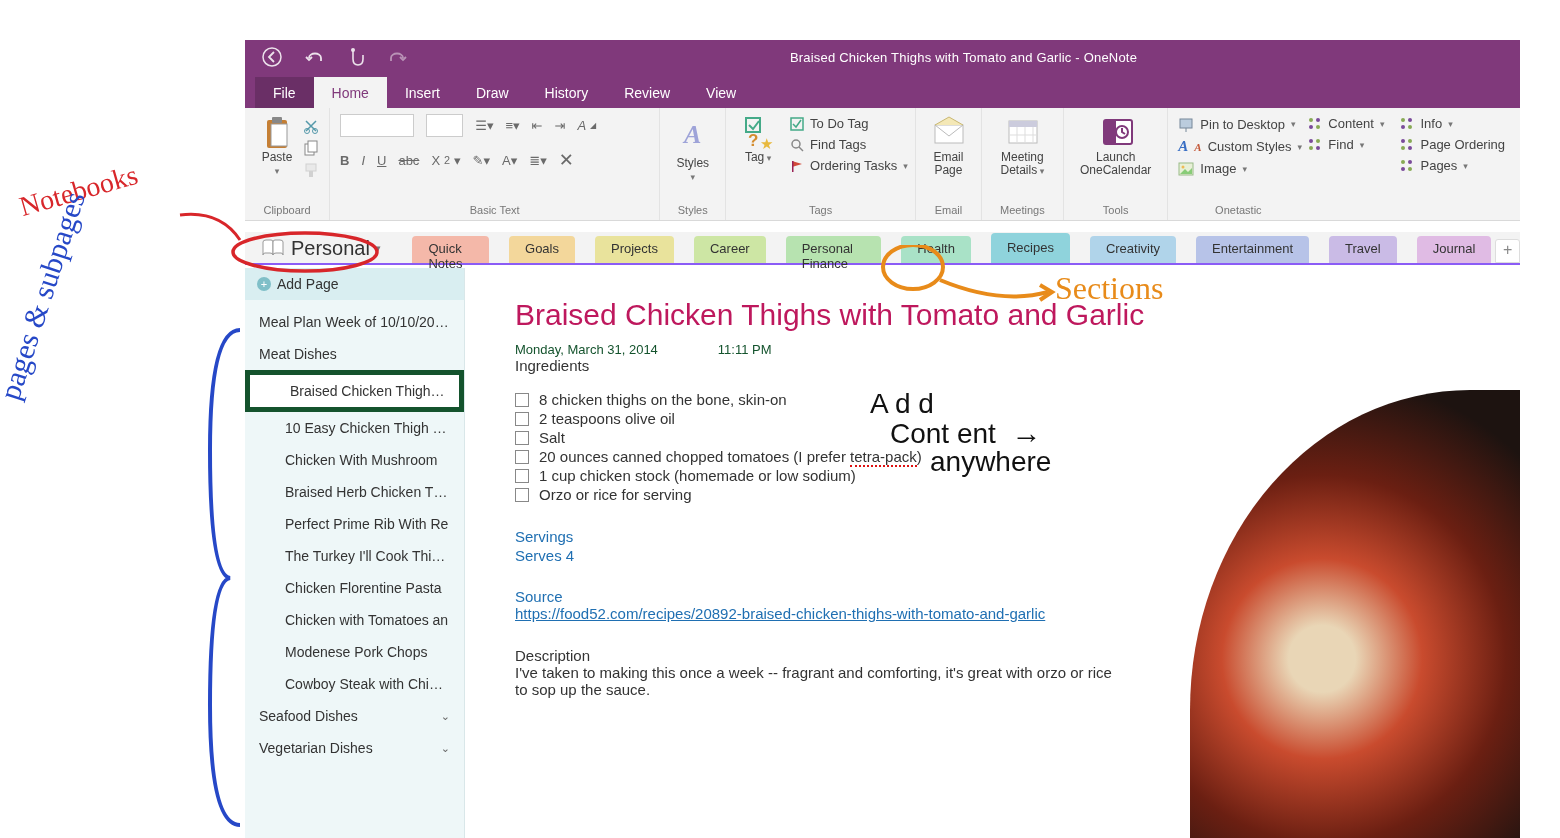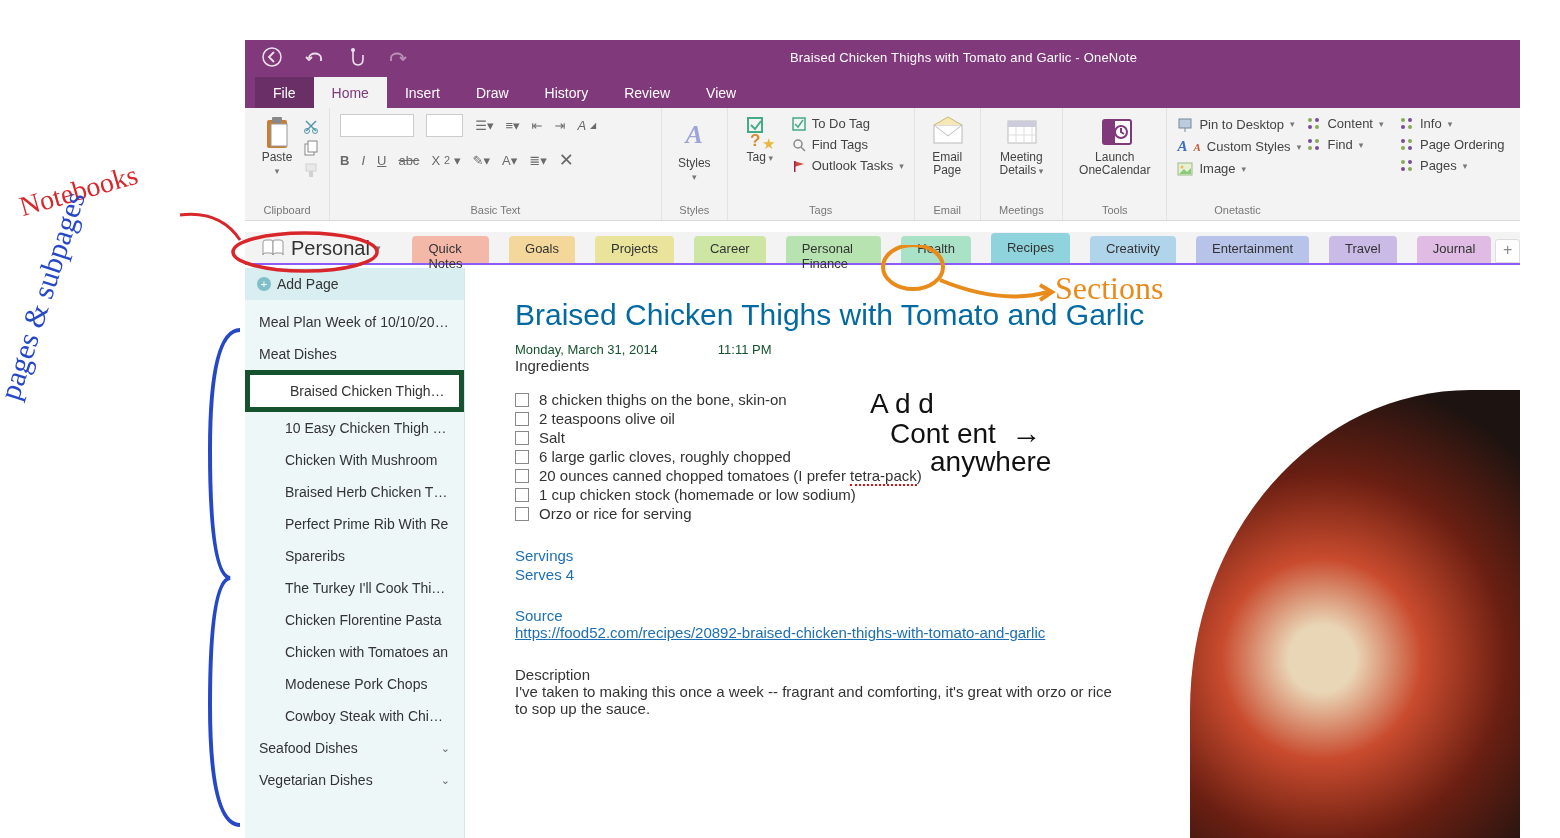--- a/index.html
+++ b/index.html
@@ -63,21 +63,21 @@
 .pg.sub { padding-left: 40px; }
 .pg.selected { background: #fff; border: 5px solid #14532d; }
 .pg.hdr { display: flex; justify-content: space-between; align-items: center; }
 .chev { font-size: 11px; color: #666; }
 
 
 .note {
   position: absolute; left: 465px; top: 268px; right: 40px; bottom: 0;
   background: #fff; padding: 30px 50px 0 50px; overflow: hidden;
 }
-.note h1 { font-size: 30px; font-weight: 400; color: #0369a1; font-family: "Segoe UI Light", "Segoe UI", Arial; }
+.note h1 { font-size: 30px; font-weight: 400; color: #be185d; font-family: "Segoe UI Light", "Segoe UI", Arial; }
 .dtrow { margin-top: 10px; font-size: 13px; color: #14532d; display: flex; gap: 60px; }
 .sect-h { font-size: 15px; color: #333; }
 .ingr { margin-top: 16px; }
 .ingr .row { display: flex; align-items: center; gap: 10px; font-size: 15px; color: #333; padding: 1px 0; }
 .ingr .cb { width: 14px; height: 14px; border: 1px solid #888; display: inline-block; }
 .bluelbl { margin-top: 24px; font-size: 15px; color: #1f6fb2; }
 .srclink { color: #1f6fb2; text-decoration: underline; font-size: 15px; cursor: pointer; }
 .desc { margin-top: 24px; font-size: 15px; color: #333; max-width: 600px; }
 
 
@@ -241,21 +241,21 @@
               <circle cx="6" cy="6" r="4" fill="none" stroke="#888" stroke-width="1.5"></circle>
               <path d="M9 9 L13 13" stroke="#888" stroke-width="1.5"></path>
             </svg>
             <span>Find Tags</span>
           </div>
         <div class="list-item caret">
             <svg width="14" height="14">
               <path d="M2 2 L12 5 L2 8 Z" fill="#d24a3a"></path>
               <rect x="2" y="2" width="1.5" height="11" fill="#925"></rect>
             </svg>
-            <span>Outlook Tasks</span>
+            <span>Ordering Tasks</span>
           </div>
       </div>
     </div>
     <div class="group-lbl">Tags</div>
   </div>
 
   <div class="group" style="width:70px">
     <div class="big-btn">
       <span class="ico">
           <svg width="34" height="30">
@@ -421,21 +421,20 @@
     <span>Add Page</span>
   </div>
   <div class="pglist" id="pages-host">
       <div class="pg">Meal Plan Week of 10/10/2016</div>
       <div class="pg">Meat Dishes</div>
       <div class="pg sub selected">Braised Chicken Thighs wi</div>
       <div class="pg sub">10 Easy Chicken Thigh Re</div>
       <div class="pg sub">Chicken With Mushroom</div>
       <div class="pg sub">Braised Herb Chicken Thig</div>
       <div class="pg sub">Perfect Prime Rib With Re</div>
-      <div class="pg sub">Spareribs</div>
       <div class="pg sub">The Turkey I'll Cook This Y</div>
       <div class="pg sub">Chicken Florentine Pasta</div>
       <div class="pg sub">Chicken with Tomatoes an</div>
       <div class="pg sub">Modenese Pork Chops</div>
       <div class="pg sub">Cowboy Steak with Chimic</div>
       <div class="pg hdr">
         <span>Seafood Dishes</span>
         <span class="chev">⌄</span>
       </div>
       <div class="pg hdr">
@@ -461,24 +460,20 @@
       <div class="row">
         <span class="cb"></span>
         <span>2 teaspoons olive oil</span>
       </div>
       <div class="row">
         <span class="cb"></span>
         <span>Salt</span>
       </div>
       <div class="row">
         <span class="cb"></span>
-        <span>6 large garlic cloves, roughly chopped</span>
-      </div>
-      <div class="row">
-        <span class="cb"></span>
         <span>20 ounces canned chopped tomatoes (I prefer <span class="squig">tetra-pack</span>)</span>
       </div>
       <div class="row">
         <span class="cb"></span>
         <span>1 cup chicken stock (homemade or low sodium)</span>
       </div>
       <div class="row">
         <span class="cb"></span>
         <span>Orzo or rice for serving</span>
       </div>

